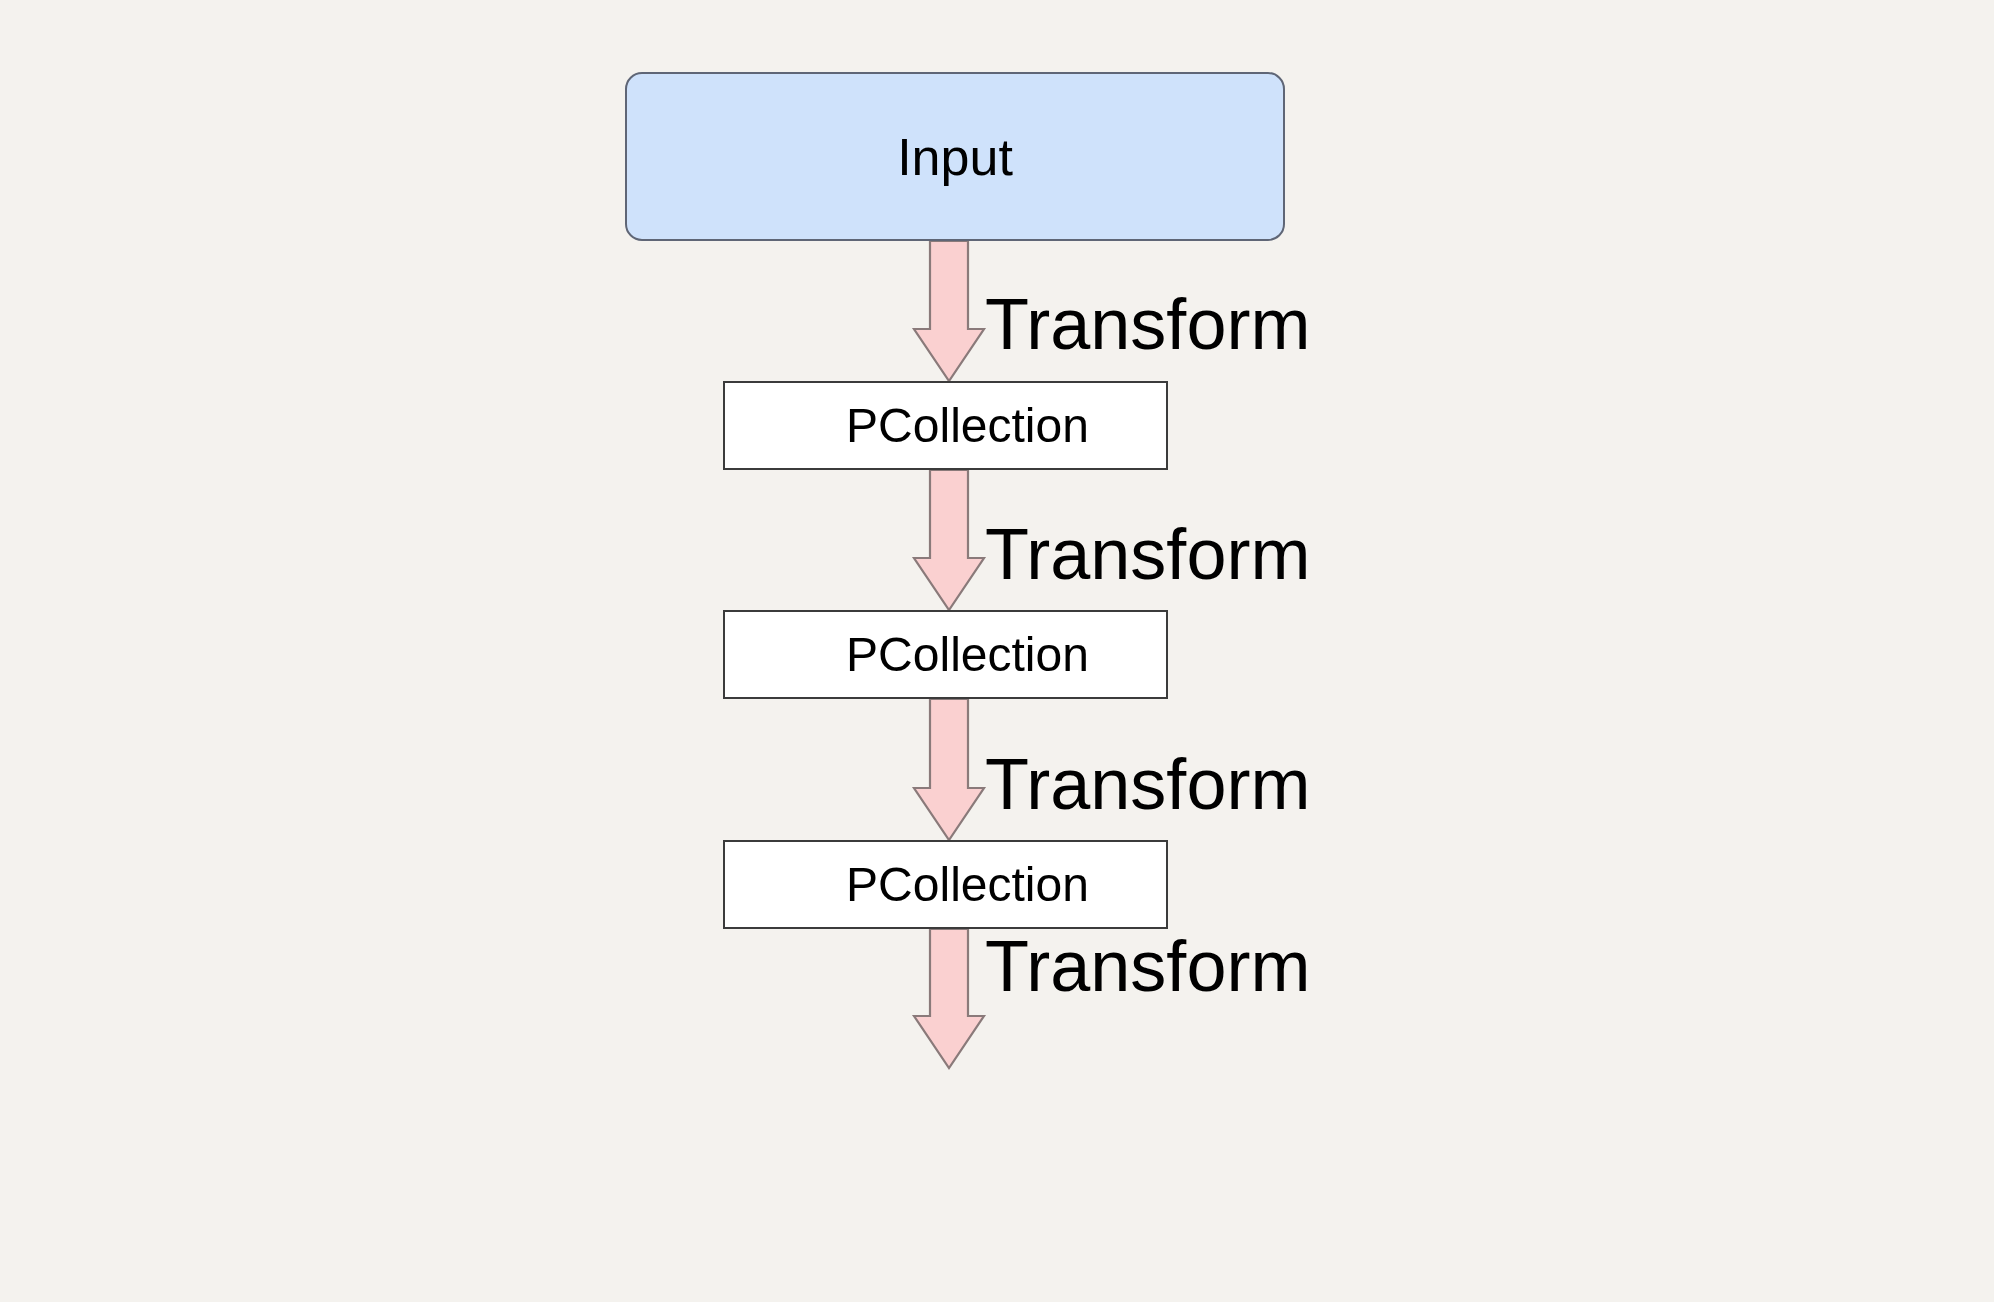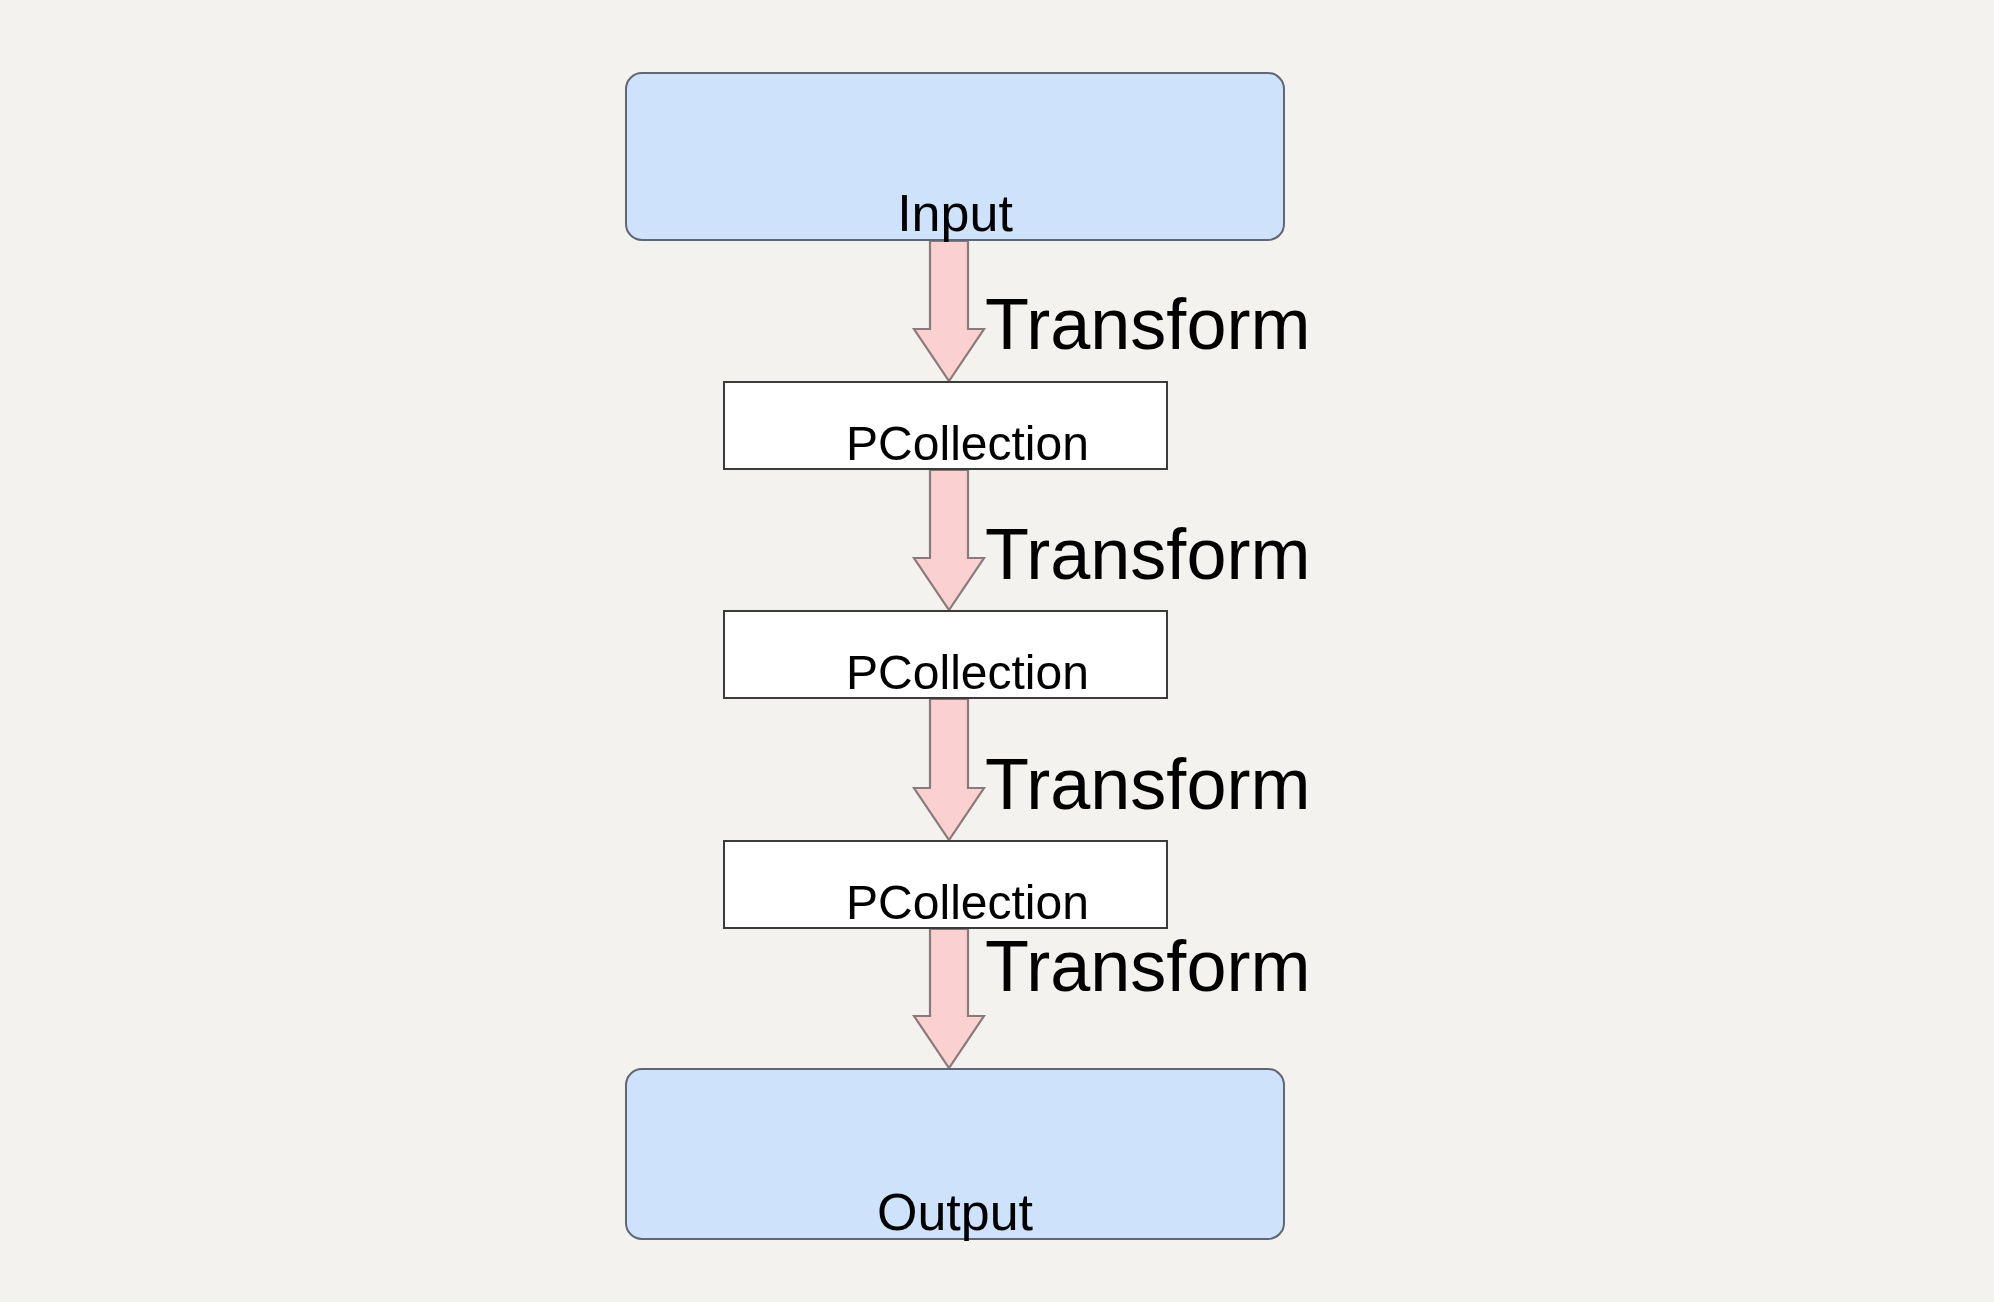--- a/index.html
+++ b/index.html
@@ -15,21 +15,21 @@
   }
   #diagram-root {
     position: relative;
     width: 1994px;
     height: 1302px;
   }
   .node {
     position: absolute;
     box-sizing: border-box;
     display: flex;
-    align-items: flex-end;
+    align-items: center;
     justify-content: center;
     color: #000000;
     line-height: 1;
   }
   .node-endpoint {
     background: #cfe2fb;
     border: 2px solid #5f6676;
     border-radius: 17px;
     font-size: 52px;
   }
@@ -85,22 +85,19 @@
   </div>
 
   <div class="node node-collection" style="left:723px; top:610px; width:445px; height:89px;">
     <span>PCollection</span>
   </div>
 
   <div class="node node-collection" style="left:723px; top:840px; width:445px; height:89px;">
     <span>PCollection</span>
   </div>
 
-  <div class="node node-endpoint" style="left:625px; top:1068px; width:660px; height:172px;">
-    <span>Output</span>
-  </div>
 
   <div class="edge-label" style="left:985px; top:288px;">Transform</div>
   <div class="edge-label" style="left:985px; top:518px;">Transform</div>
   <div class="edge-label" style="left:985px; top:748px;">Transform</div>
   <div class="edge-label" style="left:985px; top:930px;">Transform</div>
 
 </div>
 
 </body></html>

